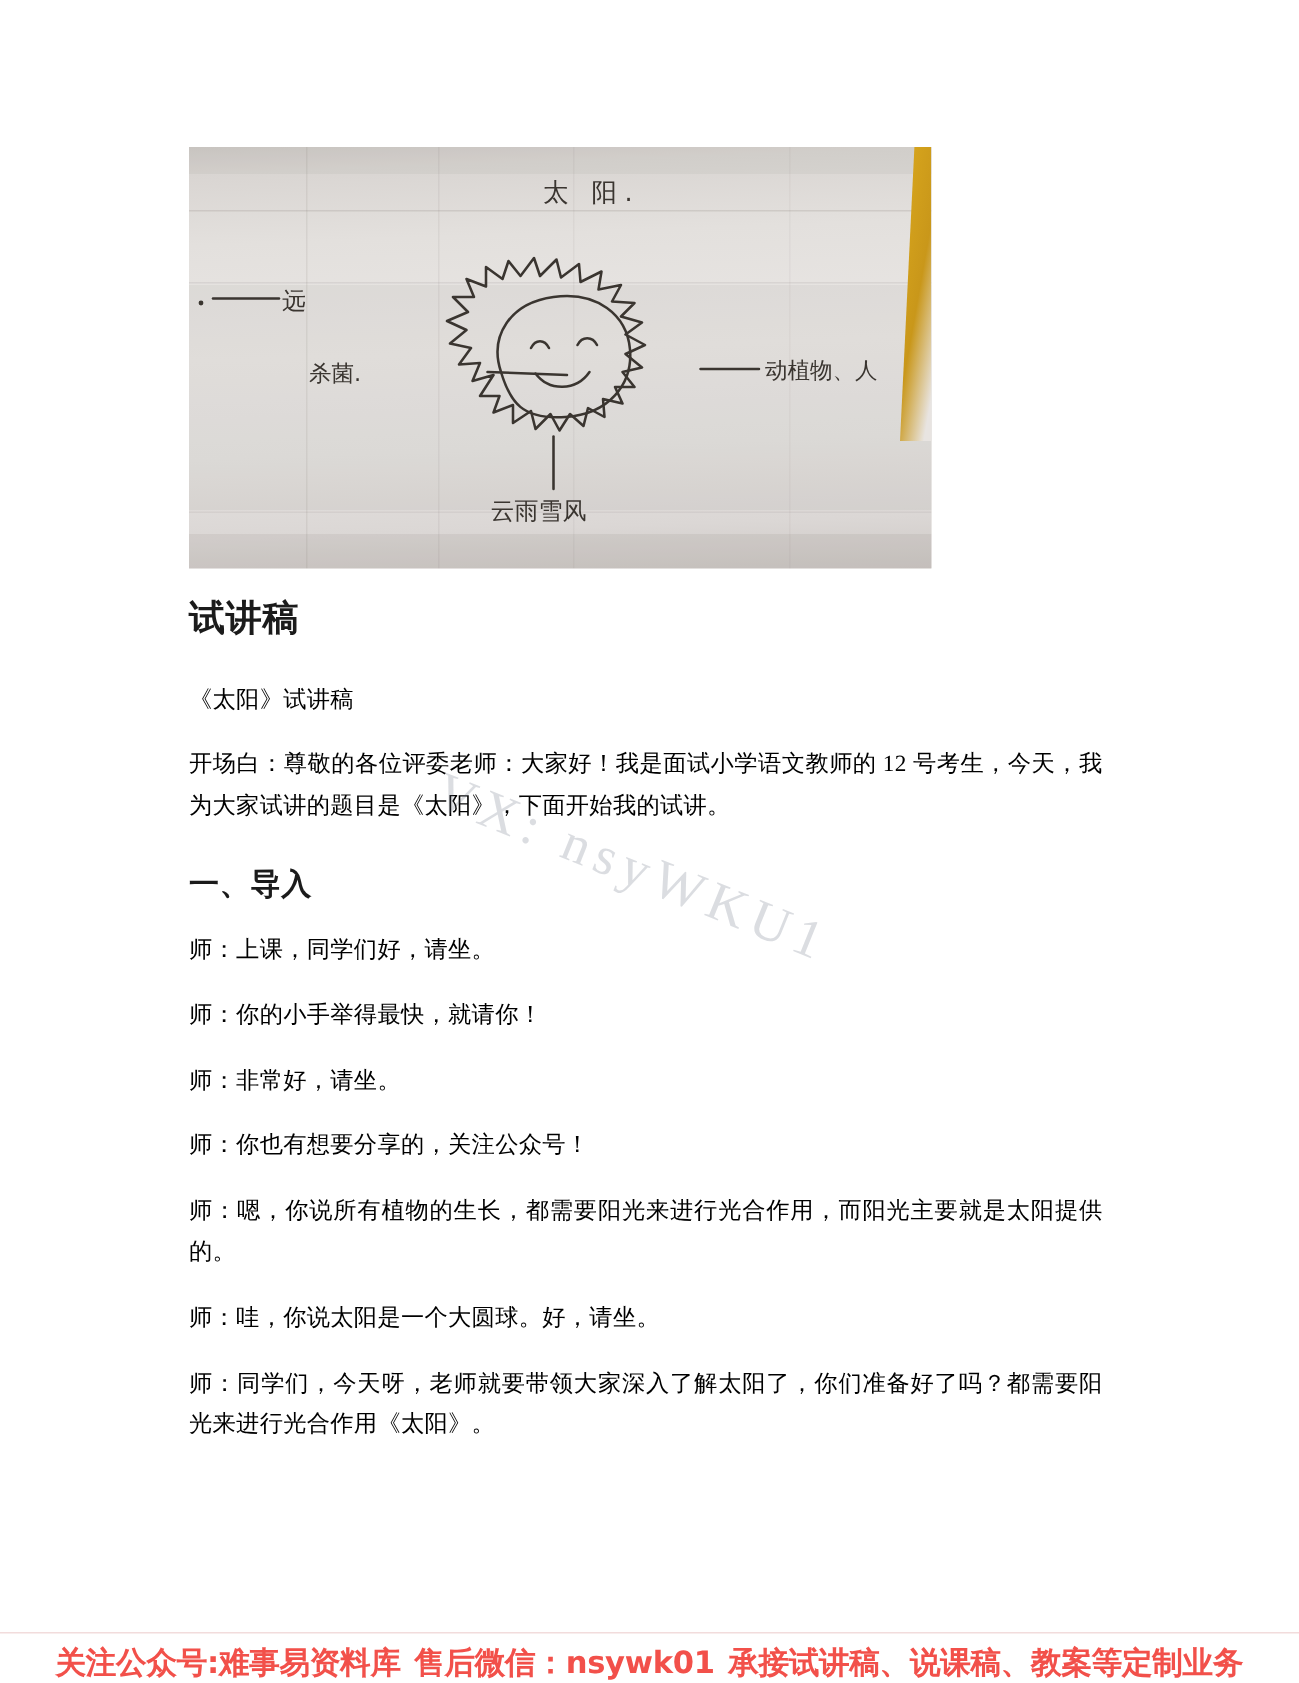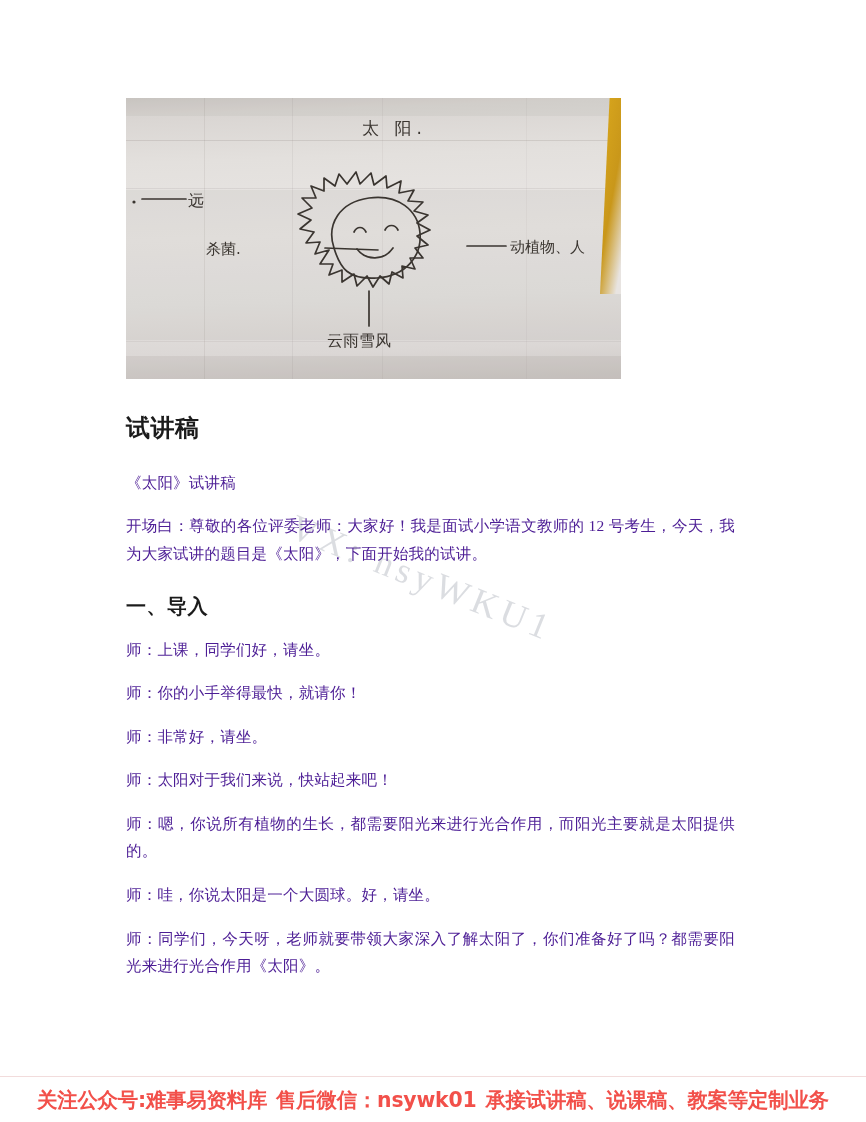--- a/index.html
+++ b/index.html
@@ -80,21 +80,20 @@
     font-family: "DejaVu Sans", sans-serif;
     fill: #3a3530;
   }
 
   
   .doc {
     position: absolute;
     left: 126px;
     top: 398px;
     width: 609px;
-    margin-top: 16px;
   }
   .h1 {
     font-family: "DejaVu Sans", "Liberation Sans", sans-serif;
     font-size: 24px;
     font-weight: bold;
     color: #1b1b1b;
     letter-spacing: .5px;
     margin: 0 0 26px 0;
     line-height: 1.2;
   }
@@ -102,21 +101,21 @@
     font-family: Liberation Sans, sans-serif;
     font-size: 20px;
     font-weight: bold;
     color: #1b1b1b;
     letter-spacing: .5px;
     margin: 26px 0 17px 0;
     line-height: 1.25;
   }
   .p {
     font-size: 15.5px;
-    color: #4c1d95;
+    color: #000000;
     line-height: 1.78;
     margin: 0 0 16px 0;
     text-align: justify;
     letter-spacing: .2px;
   }
   .p.tight { margin-bottom: 18px; }
 
   
   .watermark {
     position: absolute;
@@ -137,24 +136,24 @@
     color: rgba(92,100,120,0.22);
     white-space: nowrap;
   }
 
   
   .footer {
     position: absolute;
     left: 0;
     bottom: 0;
     width: 866px;
-    height: 46px;
+    height: 34px;
     background: #ffffff;
     display: flex;
-    align-items: center;
+    align-items: flex-end;
     justify-content: center;
     border-top: 1px solid #f2dcdc;
     box-sizing: border-box;
   }
   .footer-text {
     font-family: "DejaVu Sans", "Liberation Sans", sans-serif;
     font-size: 20.5px;
     font-weight: bold;
     color: #f2504a;
     white-space: nowrap;
@@ -231,21 +230,21 @@
 
     <p class="p">《太阳》试讲稿</p>
 
     <p class="p tight">开场白：尊敬的各位评委老师：大家好！我是面试小学语文教师的 12 号考生，今天，我为大家试讲的题目是《太阳》，下面开始我的试讲。</p>
 
     <h2 class="h2">一、导入</h2>
 
     <p class="p">师：上课，同学们好，请坐。</p>
     <p class="p">师：你的小手举得最快，就请你！</p>
     <p class="p">师：非常好，请坐。</p>
-    <p class="p">师：太阳对于我们来说，快站起来吧！</p>
+    <p class="p">师：你也有想要分享的，关注公众号！</p>
     <p class="p">师：嗯，你说所有植物的生长，都需要阳光来进行光合作用，而阳光主要就是太阳提供的。</p>
     <p class="p">师：哇，你说太阳是一个大圆球。好，请坐。</p>
     <p class="p">师：同学们，今天呀，老师就要带领大家深入了解太阳了，你们准备好了吗？都需要阳光来进行光合作用《太阳》。</p>
   </div>
 
   <div class="watermark">
     <span>VX: nsyWKU1</span>
   </div>
 
   <div class="footer">

